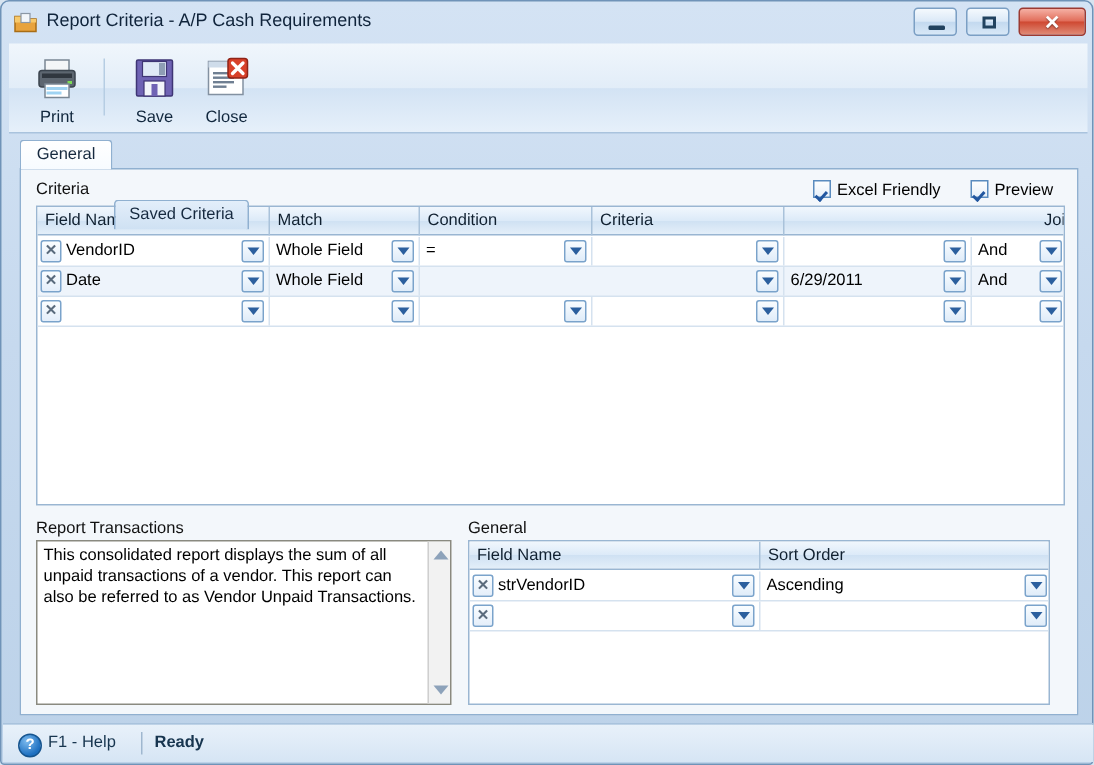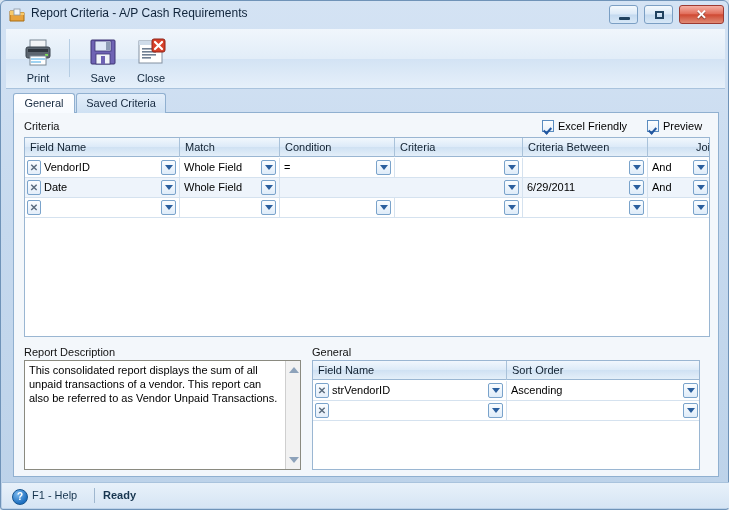--- a/index.html
+++ b/index.html
@@ -82,20 +82,21 @@
     border:1px solid #90b0d0;border-bottom:none;border-radius:3px 3px 0 0;
     font-size:11px;line-height:18px;text-align:center;color:#16293f;
   }
   .tab.active{
     background:linear-gradient(to bottom,#ffffff 0%,#f7fbff 100%);
     z-index:3;
   }
   .tab.inactive{
     background:linear-gradient(to bottom,#e3eefa 0%,#cfe1f3 100%);
     z-index:2;
+    margin-top:40px;
   }
 
   
   .tabpage{
     position:absolute;left:12px;top:111px;width:706px;height:365px;
     box-sizing:border-box;
     background:#f3f7fb;
     border:1px solid #90b0d0;
   }
 
@@ -293,21 +294,20 @@
       <span class="chk"></span><span class="chklbl">Preview</span>
     </div>
 
     <div class="grid" style="left:10px;top:24px;width:686px;height:200px;">
 
       <div class="ghead">
         <div class="gh" style="left:0;width:155px;">Field Name</div>
         <div class="gh" style="left:155px;width:100px;">Match</div>
         <div class="gh" style="left:255px;width:115px;">Condition</div>
         <div class="gh" style="left:370px;width:128px;">Criteria</div>
-        <div class="gh" style="left:498px;width:125px;">Criteria Between</div>
         <div class="gh" style="left:623px;width:63px;border-right:none;margin-left:43px;">Join</div>
       </div>
 
       <div class="grow" style="top:20px;">
         <div class="gc" style="left:0;width:155px;">
           <span class="xbtn">✕</span>
           <span class="txt" style="left:19px;">VendorID</span>
           <span class="ddbtn" style="right:3px;"></span>
         </div>
         <div class="gc" style="left:155px;width:100px;">
@@ -378,21 +378,21 @@
           <span class="txt" style="left:4px;"></span>
           <span class="ddbtn" style="right:3px;"></span>
         </div>
         <div class="gc" style="left:623px;width:63px;border-right:none;">
           <span class="txt" style="left:4px;"></span>
           <span class="ddbtn" style="right:3px;"></span>
         </div>
       </div>
     </div>
 
-    <div class="cap" style="left:10px;top:233px;">Report Description</div>
+    <div class="cap" style="left:10px;top:233px;">Report Transactions</div>
     <div class="descbox" style="left:10px;top:247px;width:277px;height:110px;">
       <div class="desctext">This consolidated report displays the sum of all unpaid transactions of a vendor. This report can also be referred to as Vendor Unpaid Transactions.</div>
       <div class="vscroll">
         <span class="sarrow up"></span>
         <span class="sarrow dn"></span>
       </div>
     </div>
 
     <div class="cap" style="left:298px;top:233px;">General</div>
     <div class="grid" style="left:298px;top:247px;width:388px;height:110px;">

